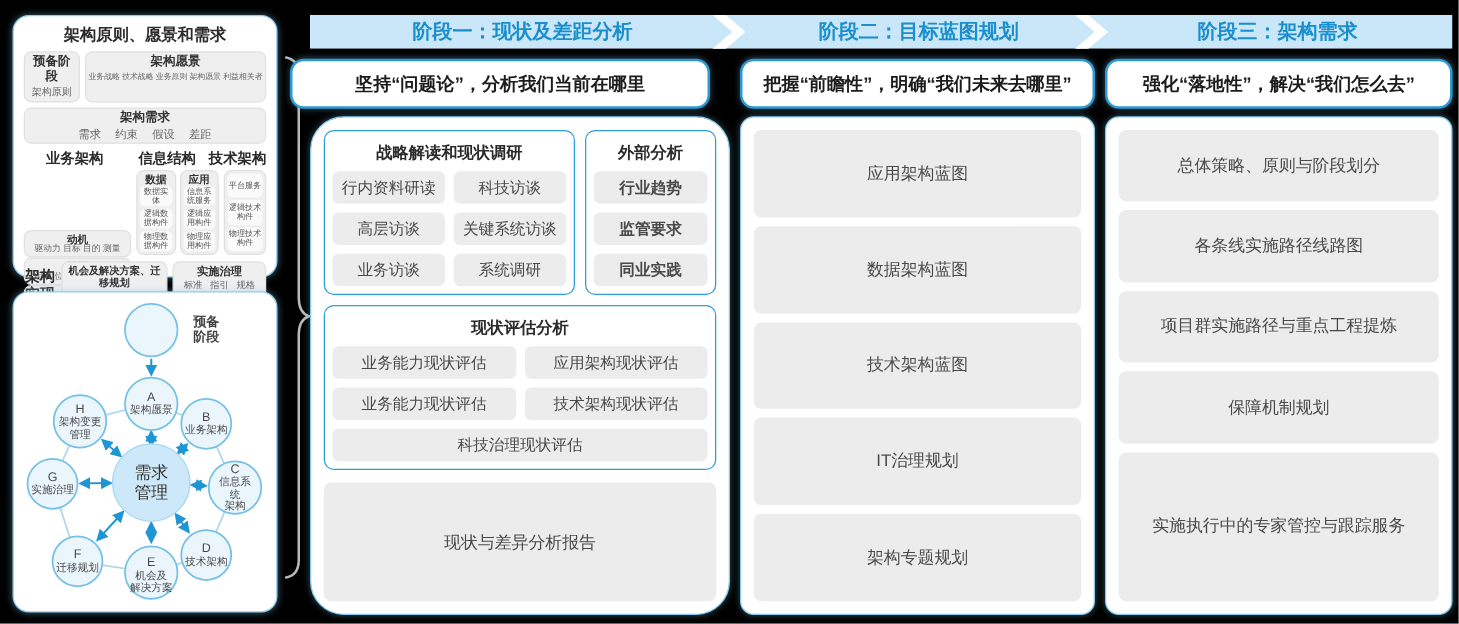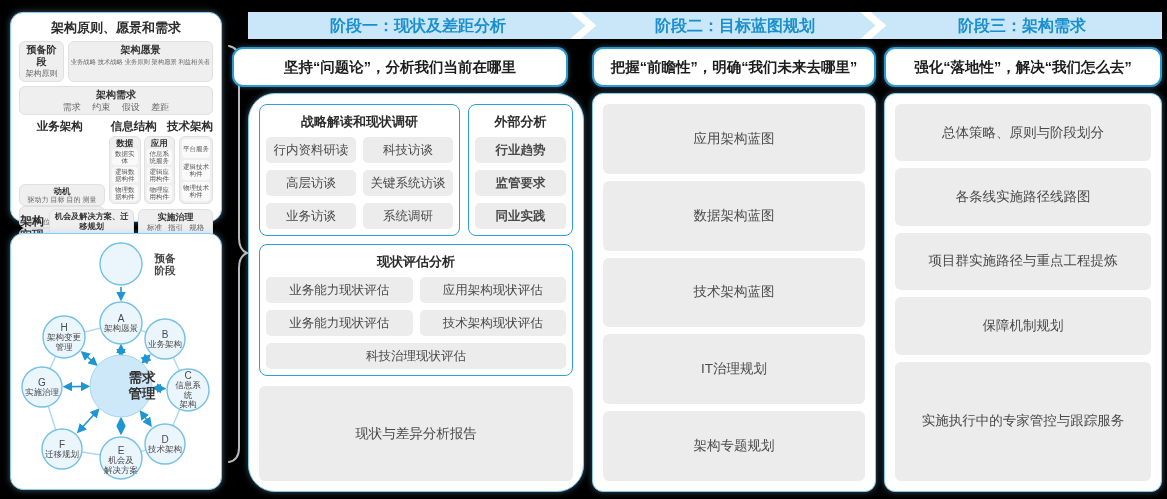--- a/index.html
+++ b/index.html
@@ -45,21 +45,21 @@
   .impl-box1{flex:1.15;}
   .impl-box2{flex:1;}
   .lt-impl .t{font-size:8.2px;line-height:10px;}
   .impl-box2 .t{font-size:9px;}
   .lt-impl .s{font-size:7.5px;word-spacing:4px;}
 
   
   .node-label{position:absolute;transform:translate(-50%,-50%);text-align:center;
               font-size:8.5px;color:#4a4a4a;line-height:9.5px;white-space:pre-line;pointer-events:none;}
   .node-label .letter{display:block;font-size:10px;line-height:11px;}
-  .lbl-center{font-size:13.5px;font-weight:bold;color:#333;line-height:16px;margin-left:21px;}
+  .lbl-center{font-size:13.5px;font-weight:normal;color:#333;line-height:16px;}
   .lbl-prep{font-size:10.5px;font-weight:600;color:#444;line-height:12px;}
 
   
   #brace{position:absolute;left:226px;top:42px;}
 
   
   .band{position:absolute;left:248px;top:12px;width:1018px;height:27px;}
   .band svg{position:absolute;left:0;top:0;}
   .band-title{position:absolute;top:0;height:27px;line-height:27px;text-align:center;
               font-size:16px;font-weight:bold;color:#1b8ecd;}

